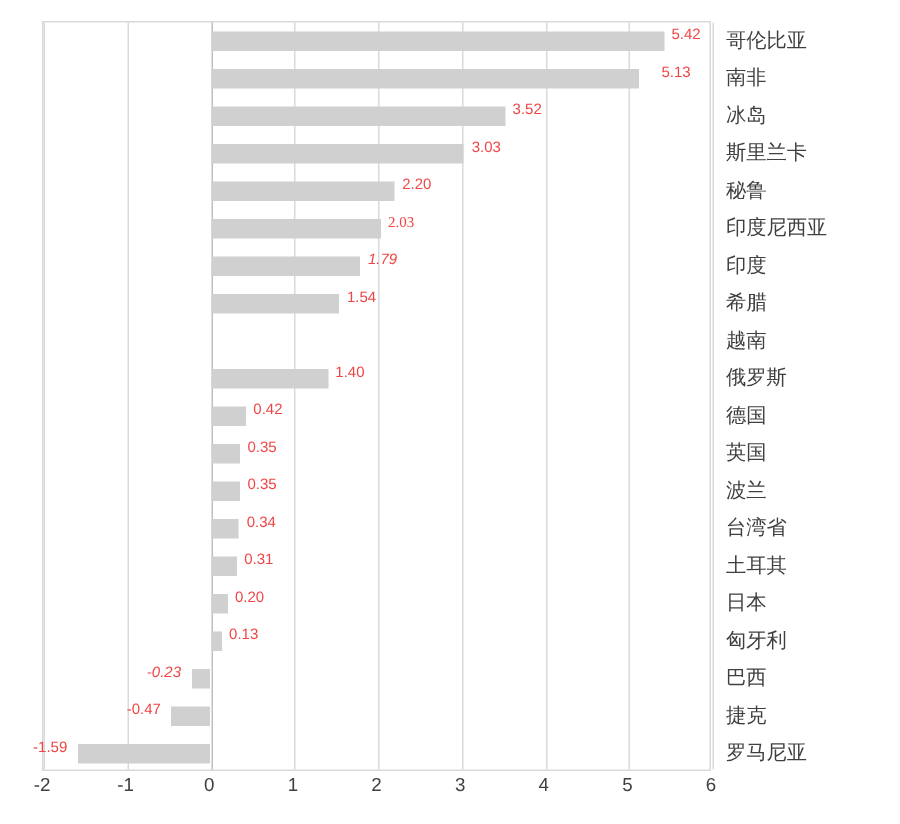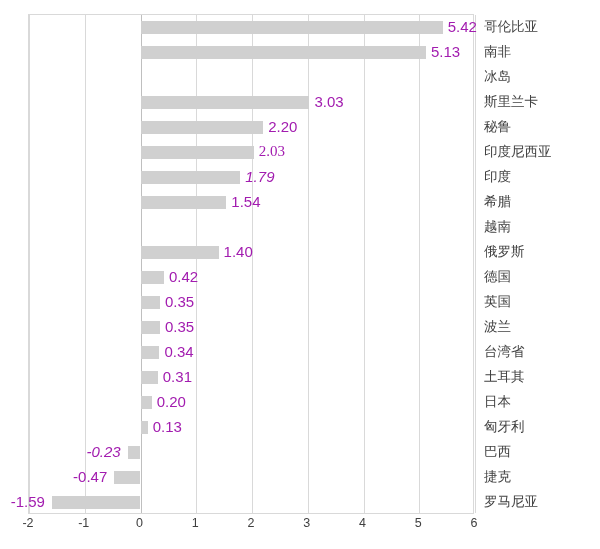--- a/index.html
+++ b/index.html
@@ -51,22 +51,22 @@
   }
   .bar {
     position: absolute;
     top: 6px;
     height: 13px;
     background: #d0d0d0;
   }
   .bar-value {
     position: absolute;
     top: 3px;
-    font-size: 15px;
-    color: #a21caf;
+    font-size: 10px;
+    color: #ef4444;
     white-space: nowrap;
   }
   .cat-label {
     position: absolute;
     left: 484px;
     font-size: 13.5px;
     color: #3f3f3f;
     white-space: nowrap;
     line-height: 25px;
     height: 25px;
@@ -94,21 +94,25 @@
       <div class="grid-line" style="left: 278.75px;"></div>
       <div class="grid-line" style="left: 334.5px;"></div>
       <div class="grid-line" style="left: 390.25px;"></div>
       <div class="grid-line" style="left: 446px;"></div>
       <div class="bar-row" style="top: 0px; height: 25px;">
         <div class="bar" style="left: 111.5px; width: 302.165px; background: rgb(208, 208, 208);"></div>
         <div class="bar-value" style="left: 418.665px;">5.42</div>
       </div>
       <div class="bar-row" style="top: 25px; height: 25px;">
         <div class="bar" style="left: 111.5px; width: 285.998px; background: rgb(208, 208, 208);"></div>
-        <div class="bar-value" style="left: 402px; text-align: center;">5.13</div>
+        <div class="bar-value" style="left: 412px; text-align: center;">5.13</div>
+      </div>
+      <div class="bar-row" style="top: 50px; height: 25px;">
+        <div class="bar" style="left: 111.5px; width: 196.24px; background: rgb(208, 208, 208);"></div>
+        <div class="bar-value" style="left: 312.74px;">3.52</div>
       </div>
       <div class="bar-row" style="top: 75px; height: 25px;">
         <div class="bar" style="left: 111.5px; width: 168.922px; background: rgb(208, 208, 208);"></div>
         <div class="bar-value" style="left: 285.422px;">3.03</div>
       </div>
       <div class="bar-row" style="top: 100px; height: 25px;">
         <div class="bar" style="left: 111.5px; width: 122.65px; background: rgb(208, 208, 208);"></div>
         <div class="bar-value" style="left: 239.15px;">2.20</div>
       </div>
       <div class="bar-row" style="top: 125px; height: 25px; font-family: Liberation Serif, serif;">

